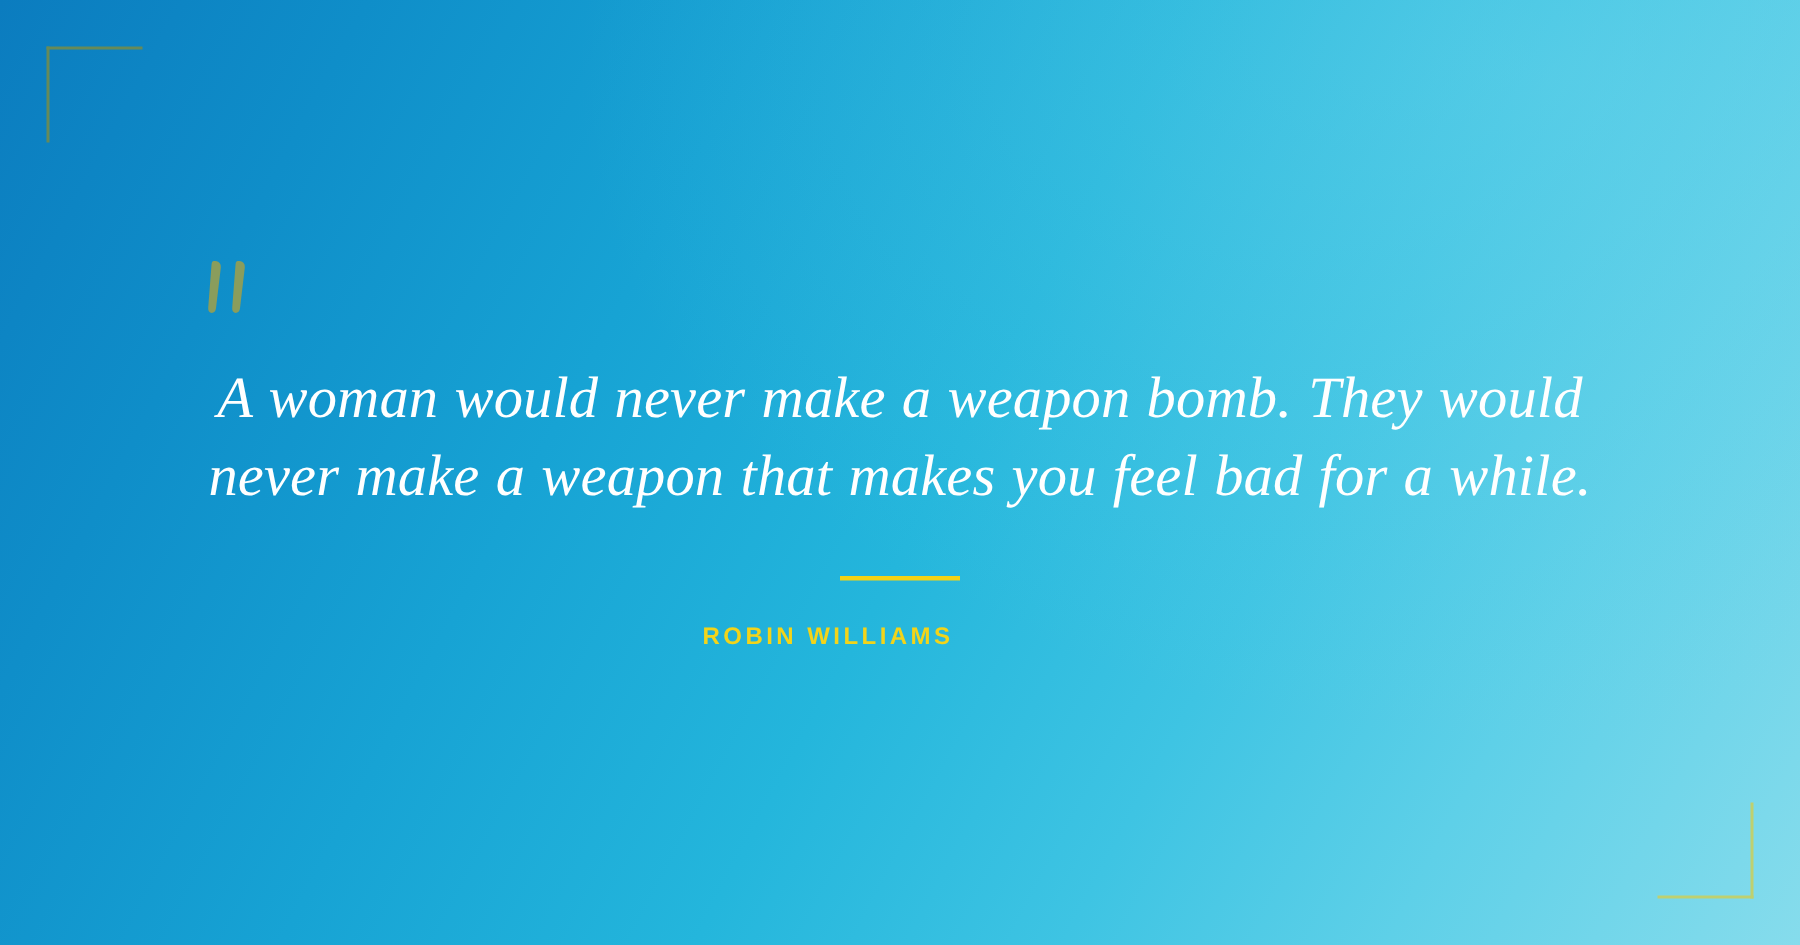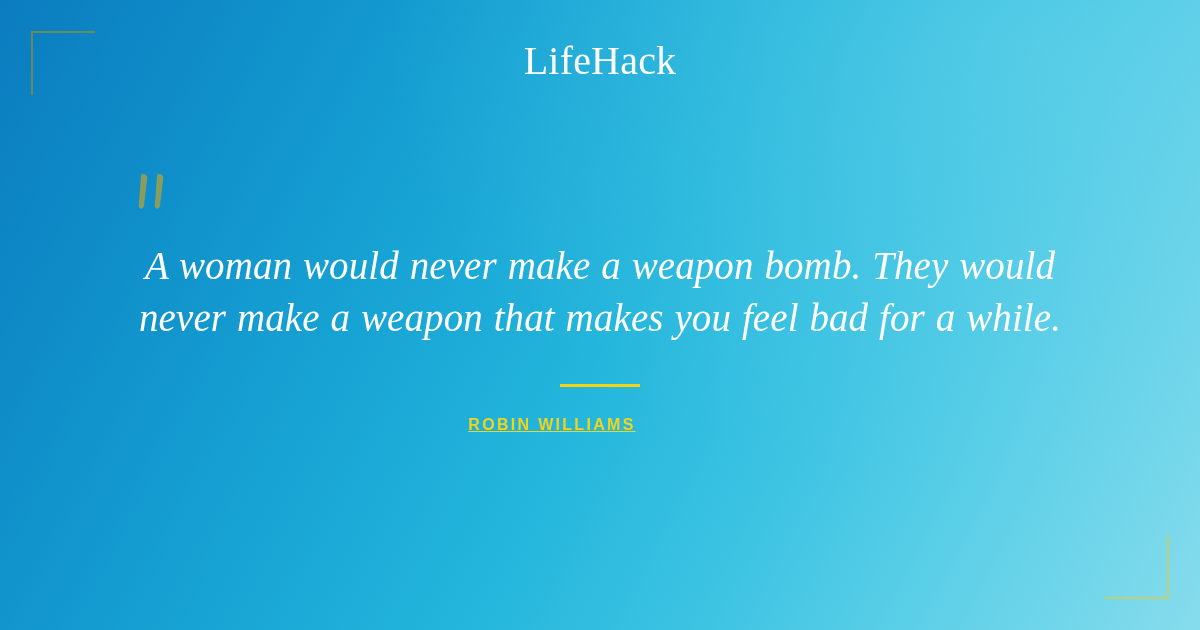--- a/index.html
+++ b/index.html
@@ -129,31 +129,29 @@
     width: 1104px;
     text-align: center;
     z-index: 3;
     font-family: "Liberation Sans", sans-serif;
     font-size: 16px;
     line-height: 20px;
     font-weight: 700;
     letter-spacing: 2.3px;
     color: #f2d41a;
     text-transform: uppercase;
-    text-decoration: underline;
   }
 </style>
 </head>
 <body>
 
 <div id="card">
 
   <div class="corner corner-tl"></div>
 
-  <div id="logo">LifeHack</div>
 
   <div id="quote-block">
 
     <div id="quote-mark">
       <svg width="46" height="44" viewBox="0 0 46 44" aria-hidden="true">
         <path d="M8.5 2 C11.5 2, 13.5 3.2, 13.2 6.5 L10.0 33.5 C9.8 35.6, 8.6 36.6, 7.2 36.6 C5.6 36.6, 4.6 35.4, 4.8 33.2 L7.0 4.6 C7.1 3.0, 7.6 2, 8.5 2 Z" fill="#8a9d5c"></path>
         <path d="M24.5 2 C27.5 2, 29.5 3.2, 29.2 6.5 L26.0 33.5 C25.8 35.6, 24.6 36.6, 23.2 36.6 C21.6 36.6, 20.6 35.4, 20.8 33.2 L23.0 4.6 C23.1 3.0, 23.6 2, 24.5 2 Z" fill="#8a9d5c"></path>
       </svg>
     </div>
 

